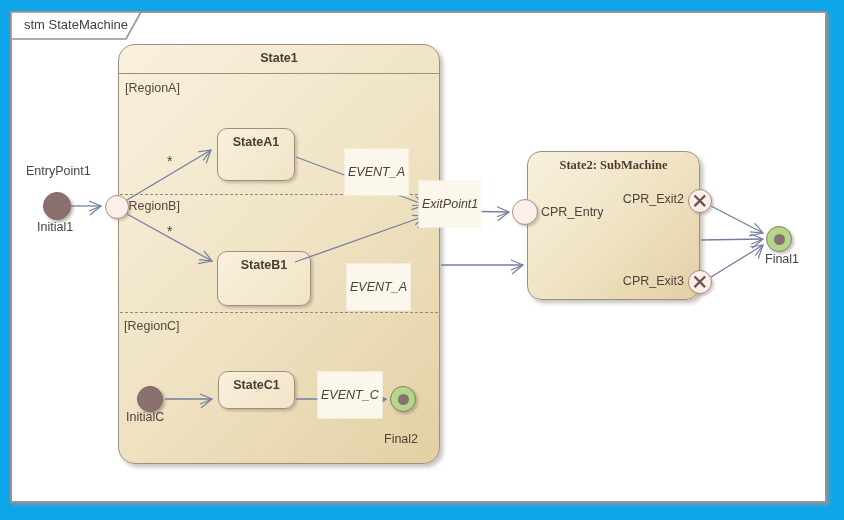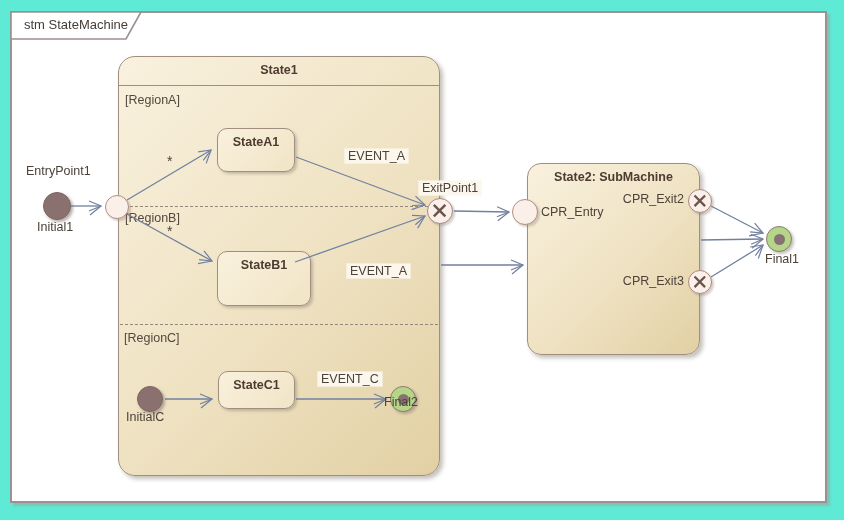--- a/index.html
+++ b/index.html
@@ -1,18 +1,18 @@
 <!DOCTYPE html>
 <html><head>
 <meta charset="utf-8">
 <style>
   html, body { margin: 0; padding: 0; background: #ffffff; }
   .canvas {
     position: relative; width: 844px; height: 520px; overflow: hidden;
-    font-family: "Liberation Sans", sans-serif; color: #4a4038; background: #5eead4;
+    font-family: "Liberation Sans", sans-serif; color: #4a4038; background: #0ea5e9;
   }
   
   .frame {
     position: absolute; left: 10px; top: 11px; width: 813px; height: 488px;
     border: 2px solid #9c9190; background: #ffffff;
     box-shadow: 3px 3px 2px rgba(160,150,145,0.45);
   }
   .frame-tab-svg { position: absolute; left: 10px; top: 11px; width: 134px; height: 30px; }
   .frame-tab-label {
     position: absolute; left: 24px; top: 17px; font-size: 13px; color: #453c36; white-space: nowrap;
@@ -38,62 +38,62 @@
   .node { position: absolute; box-sizing: border-box; border-radius: 50%; }
   .initial-node { background: #8a7170; border: 1px solid #7d6663; box-shadow: 2px 2px 3px rgba(110,95,90,0.5); }
   .entry-node { background: #fbf0e9; border: 1.5px solid #b18f85; box-shadow: 2px 2px 2px rgba(140,120,110,0.35); }
   .exit-node { background: #fbf0e9; border: 1.5px solid #ab897e; box-shadow: 2px 2px 2px rgba(140,120,110,0.35); }
   .exit-node svg { position: absolute; left: 10%; top: 10%; width: 80%; height: 80%; }
   .final-node { background: #b5d689; border: 1.5px solid #8d7d6d; box-shadow: 2px 2px 3px rgba(110,100,90,0.4); }
   .final-dot { position: absolute; left: 50%; top: 50%; width: 11px; height: 11px; margin: -5.5px 0 0 -5.5px;
     border-radius: 50%; background: #877173; }
   
   .lbl { position: absolute; font-size: 12.5px; color: #4c423a; white-space: nowrap; }
-  .lbl-bg { background: #fbf7ec; padding: 0 3px; box-shadow: 0 0 0 1px rgba(251,247,236,0.6); }
+  .lbl-bg { background: #fbf7ec; padding: 16px 3px; box-shadow: 0 0 0 1px rgba(251,247,236,0.6); font-style: italic; }
   .star { font-size: 14px; color: #4c423a; }
   
   .wires { position: absolute; left: 0; top: 0; width: 844px; height: 520px; }
   .wires line { stroke: #72809f; stroke-width: 1.3px; }
   .layer-states { position: absolute; inset: 0; }
   .layer-nodes  { position: absolute; inset: 0; }
 </style>
 </head>
 <body>
 
 <div class="canvas">
 
   <div class="frame"></div>
   <svg class="frame-tab-svg" viewBox="0 0 134 30">
     <polygon points="1,1 131,1 116,28 1,28" fill="#ffffff" stroke="#9c9190" stroke-width="1.6"></polygon>
   </svg>
   <div class="frame-tab-label">stm StateMachine</div>
 
   <div class="layer-states">
 
-    <div class="state state-big" style="left:118px; top:56px; width:322px; height:420px;">
+    <div class="state state-big" style="left:118px; top:44px; width:322px; height:420px;">
       <div class="state-title">State1</div>
       <div class="title-sep"></div>
       <div class="region-label" style="left:6px; top:36px;">[RegionA]</div>
       <div class="region-sep" style="top:149px;"></div>
       <div class="region-label" style="left:6px; top:154px;">[RegionB]</div>
       <div class="region-sep" style="top:267px;"></div>
       <div class="region-label" style="left:5px; top:274px;">[RegionC]</div>
     </div>
 
-    <div class="state state-small" style="left:217px; top:128px; width:78px; height:44px;">
+    <div class="state state-small" style="left:217px; top:128px; width:78px; height:53px;">
       <div class="state-title">StateA1</div>
     </div>
     <div class="state state-small" style="left:217px; top:251px; width:94px; height:55px;">
       <div class="state-title">StateB1</div>
     </div>
     <div class="state state-small" style="left:218px; top:371px; width:77px; height:38px;">
       <div class="state-title">StateC1</div>
     </div>
 
-    <div class="state" style="left:527px; top:163px; width:173px; height:192px; border-radius:14px;">
+    <div class="state" style="left:527px; top:151px; width:173px; height:149px; border-radius:14px;font-family:Liberation Serif, serif;">
       <div class="state-title">State2: SubMachine</div>
     </div>
   </div>
 
   <svg class="wires" viewBox="0 0 844 520">
     <defs>
       <marker id="arrow" viewBox="0 0 14 16" refX="13" refY="6" markerWidth="14" markerHeight="16" orient="auto" markerUnits="userSpaceOnUse">
         <path d="M1 1 L13 6 L1 11" fill="none" stroke="#72809f" stroke-width="1.2"></path>
         <path d="M2 15 L13 6" fill="none" stroke="#72809f" stroke-width="1.2"></path>
       </marker>
@@ -141,21 +141,21 @@
   </div>
 
   <div class="lbl" style="left:26px;  top:164px;text-align:center;">EntryPoint1</div>
   <div class="lbl" style="left:37px;  top:220px;">Initial1</div>
   <div class="lbl lbl-bg" style="left:419px; top:181px;">ExitPoint1</div>
   <div class="lbl" style="left:541px; top:205px;">CPR_Entry</div>
   <div class="lbl" style="left:610px; top:192px; width:74px; text-align:right;">CPR_Exit2</div>
   <div class="lbl" style="left:610px; top:274px; width:74px; text-align:right;">CPR_Exit3</div>
   <div class="lbl" style="left:765px; top:252px;">Final1</div>
   <div class="lbl" style="left:126px; top:410px;">InitialC</div>
-  <div class="lbl" style="left:384px; top:395px;">Final2</div>
+  <div class="lbl" style="left:384px; top:432px;">Final2</div>
 
   <div class="lbl star" style="left:167px; top:153px;">*</div>
   <div class="lbl star" style="left:167px; top:223px;">*</div>
   <div class="lbl lbl-bg" style="left:345px; top:149px;">EVENT_A</div>
   <div class="lbl lbl-bg" style="left:347px; top:264px;">EVENT_A</div>
   <div class="lbl lbl-bg" style="left:318px; top:372px;">EVENT_C</div>
 
 </div>
 
 </body></html>

